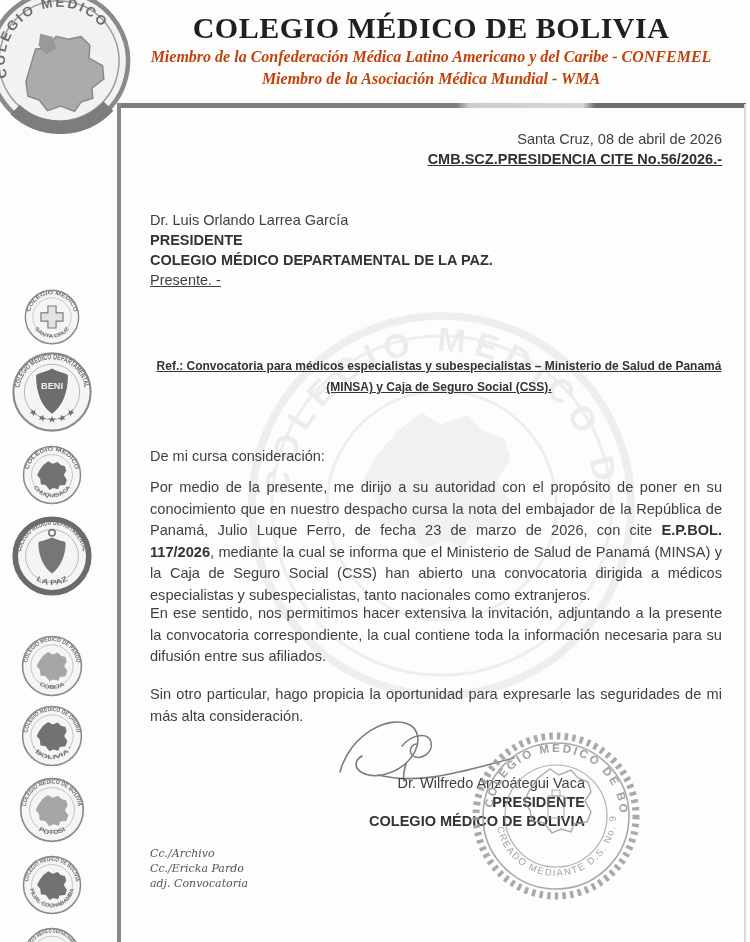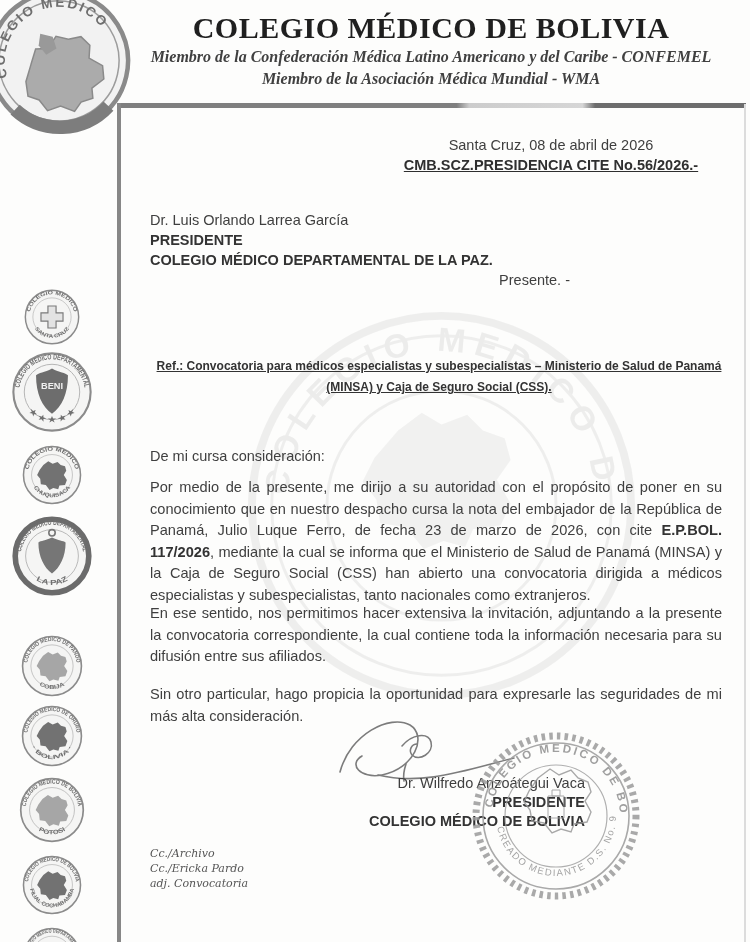--- a/index.html
+++ b/index.html
@@ -9,34 +9,34 @@
     font-family:"Liberation Sans",sans-serif;color:#3f3f3f;
   }
   
   .header{position:absolute;left:120px;top:10px;width:622px;text-align:center;}
   .header-title{
     font-family:"Liberation Serif",serif;font-weight:bold;font-size:30px;
     color:#1f1f1f;letter-spacing:.5px;line-height:36px;
   }
   .header-sub{
     font-family:"Liberation Serif",serif;font-style:italic;font-weight:bold;
-    font-size:16px;color:#404040;line-height:22px;
+    font-size:16px;color:#c2410c;line-height:22px;
   }
   .corner-logo{position:absolute;left:-16px;top:-14px;width:150px;height:150px;transform:rotate(-32deg);}
   
   .frame-top{position:absolute;left:117px;top:103px;width:629px;height:5px;
     background:linear-gradient(90deg,#7f7f7f 0%,#7f7f7f 54%,#cccccc 56%,#d6d6d6 74%,#6d6d6d 76%,#6d6d6d 100%);}
   .frame-left{position:absolute;left:117px;top:103px;width:4px;height:839px;background:#878787;}
   .frame-right{position:absolute;left:744px;top:104px;width:2px;height:838px;background:#dcdcdc;}
   
-  .dateblock{position:absolute;left:380px;top:135px;width:342px;text-align:center;font-size:14.5px;line-height:20px;}
+  .dateblock{position:absolute;left:380px;top:129px;width:342px;text-align:right;font-size:14.5px;line-height:20px;}
   .cite{font-weight:bold;text-decoration:underline;color:#2f2f2f;}
   .recipient{position:absolute;left:150px;top:210px;width:420px;font-size:14.5px;line-height:20px;}
   .bold{font-weight:bold;color:#333;}
-  .underline{text-align:right;}
+  .underline{text-decoration:underline;}
   .refblock{
     position:absolute;left:150px;top:356px;width:578px;text-align:center;
     font-size:12px;font-weight:bold;line-height:21px;color:#333;text-decoration:underline;
   }
   .greeting{position:absolute;left:150px;top:448px;width:570px;font-size:14.5px;}
   .para{position:absolute;left:150px;width:572px;font-size:14.6px;line-height:21.5px;text-align:justify;}
   .p1{top:477px;} .p2{top:603px;} .p3{top:684px;}
   
   .sig-squiggle{position:absolute;left:318px;top:712px;width:215px;height:72px;}
   .sigblock{position:absolute;left:245px;top:774px;width:340px;text-align:right;font-size:14.5px;line-height:19px;}

